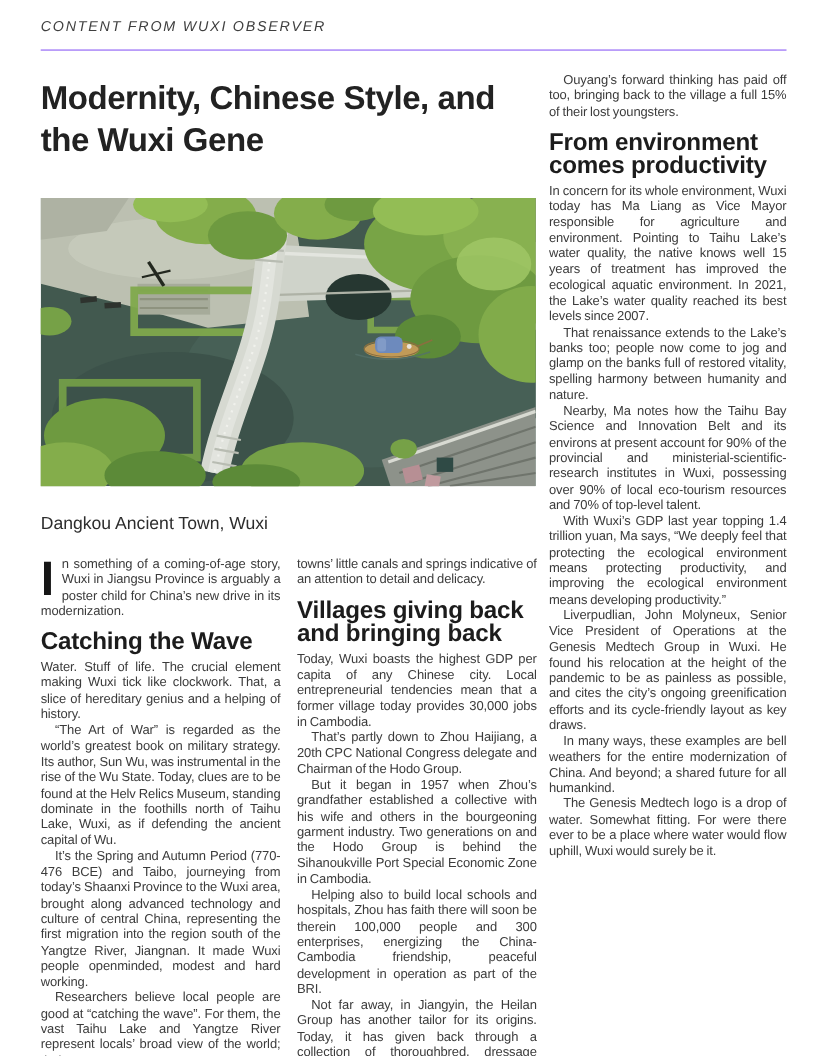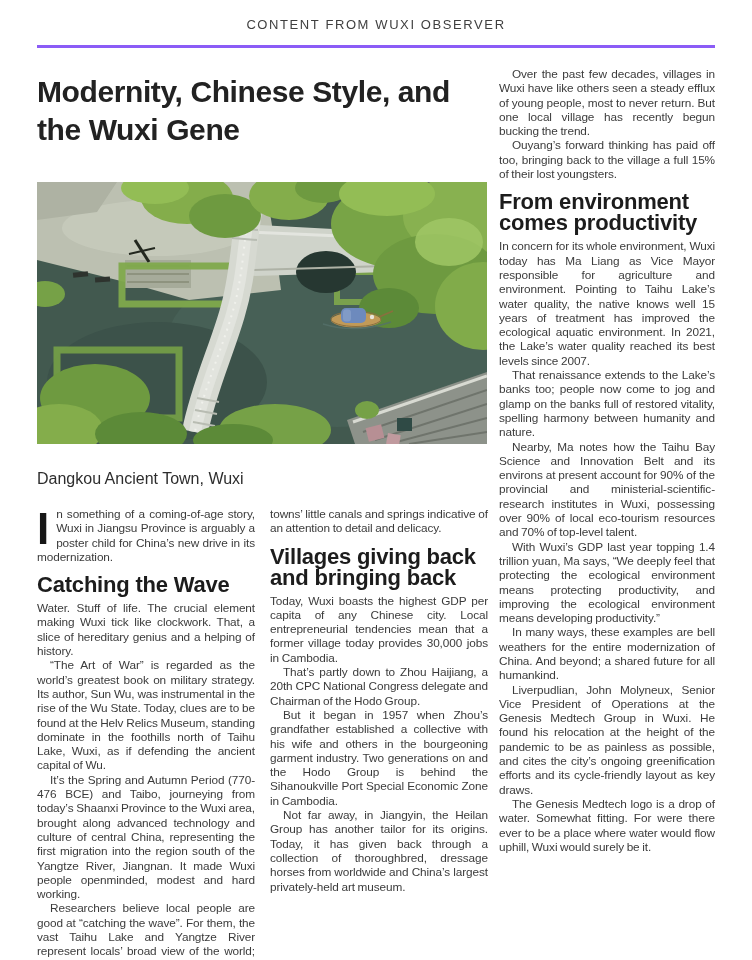--- a/index.html
+++ b/index.html
@@ -1,21 +1,21 @@
 <!DOCTYPE html>
 <html><head>
 <meta charset="utf-8">
 <style>
   html,body{margin:0;padding:0;}
   body{
     width:752px;height:960px;background:#ffffff;overflow:hidden;position:relative;
     font-family:"Liberation Sans",sans-serif;color:#3b3b3b;
     -webkit-font-smoothing:antialiased;
   }
-  .page-header{margin:0 37px;padding:15px 0 12px;text-align:center;border-bottom:3px solid #8b5cf6;}
+  .page-header{margin:0 37px;padding:15px 0 12px;border-bottom:1px solid #8b5cf6;font-style:italic;}
   .page-header span{font-size:13px;letter-spacing:1.6px;color:#3f3f3f;}
   .content{margin:0 37px;display:flex;gap:11px;}
   .left-zone{flex:0 0 451px;width:451px;}
   .col-right{flex:1;min-width:0;padding-top:19px;}
   h1.title{
     margin:25px 0 0;max-width:446px;font-weight:700;font-size:30px;line-height:38px;
     letter-spacing:-0.4px;color:#222222;
   }
   .photo-wrap{margin-top:33px;width:450px;height:262px;}
   .photo-wrap svg{display:block;}
@@ -148,31 +148,31 @@
         <p class="body">“The Art of War” is regarded as the world’s greatest book on military strategy. Its author, Sun Wu, was instrumental in the rise of the Wu State. Today, clues are to be found at the Helv Relics Museum, standing dominate in the foothills north of Taihu Lake, Wuxi, as if defending the ancient capital of Wu.</p>
         <p class="body">It’s the Spring and Autumn Period (770-476 BCE) and Taibo, journeying from today’s Shaanxi Province to the Wuxi area, brought along advanced technology and culture of central China, representing the first migration into the region south of the Yangtze River, Jiangnan. It made Wuxi people openminded, modest and hard working.</p>
         <p class="body">Researchers believe local people are good at “catching the wave”. For them, the vast Taihu Lake and Yangtze River represent locals’ broad view of the world; their water</p>
       </div>
       <div class="col">
         <p class="body no-indent">towns’ little canals and springs indicative of an attention to detail and delicacy.</p>
         <h2 class="sec">Villages giving back and bringing back</h2>
         <p class="body no-indent">Today, Wuxi boasts the highest GDP per capita of any Chinese city. Local entrepreneurial tendencies mean that a former village today provides 30,000 jobs in Cambodia.</p>
         <p class="body">That’s partly down to Zhou Haijiang, a 20th CPC National Congress delegate and Chairman of the Hodo Group.</p>
         <p class="body">But it began in 1957 when Zhou’s grandfather established a collective with his wife and others in the bourgeoning garment industry. Two generations on and the Hodo Group is behind the Sihanoukville Port Special Economic Zone in Cambodia.</p>
+        <p class="body">Helping also to build local schools and hospitals, Zhou has faith there will soon be therein 100,000 people and 300 enterprises, energizing the China-Cambodia friendship, peaceful development in operation as part of the BRI.</p>
         <p class="body">Not far away, in Jiangyin, the Heilan Group has another tailor for its origins. Today, it has given back through a collection of thoroughbred, dressage horses from worldwide and China’s largest privately-held art museum.</p>
       </div>
     </div>
   </div>
 
   <div class="col-right">
-    <p class="body">Over the past few decades, villages in Wuxi have like others seen a steady efflux of young people, most to never return. But one local village has recently begun bucking the trend.</p>
     <p class="body">Ouyang’s forward thinking has paid off too, bringing back to the village a full 15% of their lost youngsters.</p>
     <h2 class="sec">From environment comes productivity</h2>
     <p class="body no-indent">In concern for its whole environment, Wuxi today has Ma Liang as Vice Mayor responsible for agriculture and environment. Pointing to Taihu Lake’s water quality, the native knows well 15 years of treatment has improved the ecological aquatic environment. In 2021, the Lake’s water quality reached its best levels since 2007.</p>
     <p class="body">That renaissance extends to the Lake’s banks too; people now come to jog and glamp on the banks full of restored vitality, spelling harmony between humanity and nature.</p>
     <p class="body">Nearby, Ma notes how the Taihu Bay Science and Innovation Belt and its environs at present account for 90% of the provincial and ministerial-scientific-research institutes in Wuxi, possessing over 90% of local eco-tourism resources and 70% of top-level talent.</p>
     <p class="body">With Wuxi’s GDP last year topping 1.4 trillion yuan, Ma says, “We deeply feel that protecting the ecological environment means protecting productivity, and improving the ecological environment means developing productivity.”</p>
+    <p class="body">Liverpudlian, John Molyneux, Senior Vice President of Operations at the Genesis Medtech Group in Wuxi. He found his relocation at the height of the pandemic to be as painless as possible, and cites the city’s ongoing greenification efforts and its cycle-friendly layout as key draws.</p>
     <p class="body">In many ways, these examples are bell weathers for the entire modernization of China. And beyond; a shared future for all humankind.</p>
-    <p class="body">Liverpudlian, John Molyneux, Senior Vice President of Operations at the Genesis Medtech Group in Wuxi. He found his relocation at the height of the pandemic to be as painless as possible, and cites the city’s ongoing greenification efforts and its cycle-friendly layout as key draws.</p>
     <p class="body">The Genesis Medtech logo is a drop of water. Somewhat fitting. For were there ever to be a place where water would flow uphill, Wuxi would surely be it.</p>
   </div>
 
 </div>
 
 </body></html>

